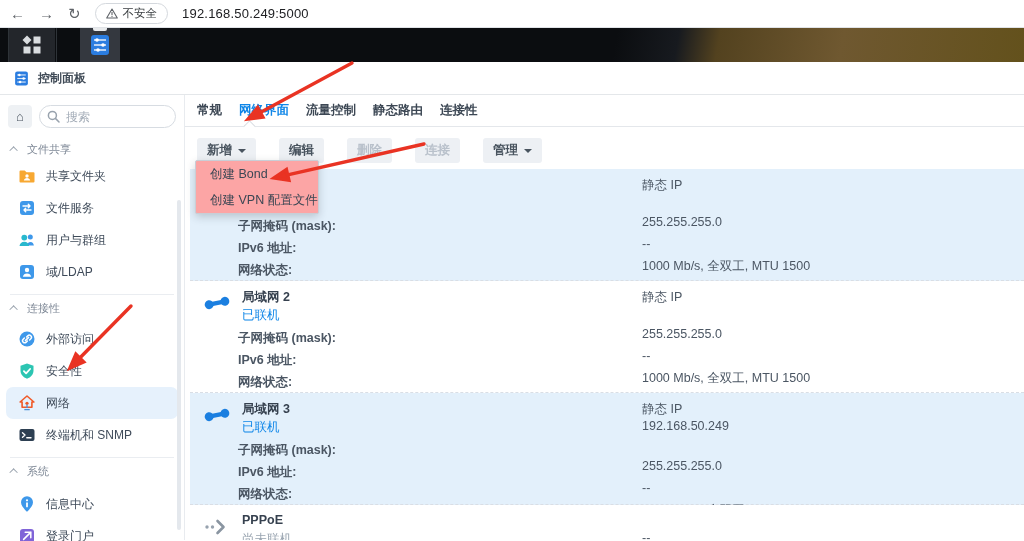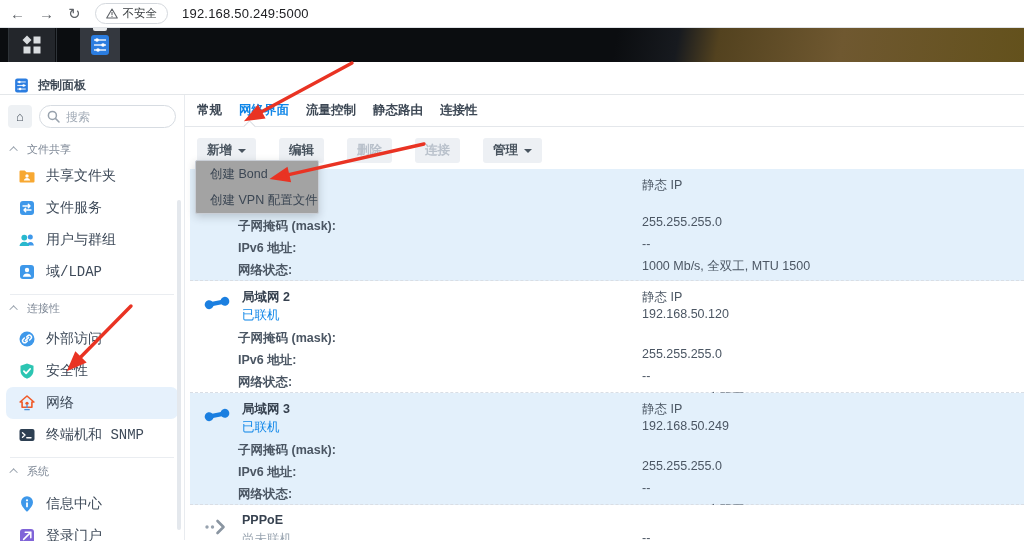--- a/index.html
+++ b/index.html
@@ -20,21 +20,21 @@
              background:linear-gradient(100deg,#0b0d10 0%,#0b0d10 60%,#171a1f 66%,#53421f 70%,#6f5830 82%,#63511c 100%); }
   .tb-sep { position:absolute; top:0; bottom:0; width:1px; background:#2e3338; }
   .tb-btn { position:absolute; top:0; height:34px; display:flex; align-items:center; justify-content:center; cursor:pointer; }
   .tb-btn.apps { left:9px; width:46px; background:#23262b; }
   .tb-btn.cp { left:80px; width:40px; background:#34383f; }
   .tb-indicator { position:absolute; top:0; left:50%; transform:translateX(-50%); width:14px; height:3px;
                   background:#e8eaec; border-radius:0 0 2px 2px; }
 
   
   .app { position:absolute; top:62px; left:0; width:1024px; height:479px; background:#fff; }
-  .titlebar { height:33px; display:flex; align-items:flex-end; gap:8px; padding:0 13px;
+  .titlebar { height:33px; display:flex; align-items:center; gap:8px; padding:0 13px;
               border-bottom:1px solid #e4e7ea; background:#fff; }
   .titlebar .t-label { font-size:12px; font-weight:bold; color:#404b57; }
   .main { display:flex; height:445px; }
 
   
   .sidebar { position:relative; width:185px; border-right:1px solid #e8ebef; padding-top:8px; background:#fff; }
   .side-top { display:flex; align-items:center; gap:7px; padding:2px 8px 8px 8px; }
   .home-btn { width:24px; height:23px; background:#eef1f4; border-radius:4px; display:flex; align-items:center;
               justify-content:center; font-size:13px; color:#49535f; cursor:pointer; }
   .search-wrap { position:relative; flex:1; }
@@ -42,21 +42,21 @@
   .search { width:100%; height:23px; border:1px solid #d7dce2; border-radius:12px; padding:0 8px 0 26px;
             font-size:12px; color:#41507e; outline:none; font-family:inherit; }
   .search::placeholder { color:#a4adb8; }
   .sec-head { display:flex; align-items:center; gap:9px; height:22px; padding:0 12px; margin-top:2px; }
   .sec-head .chev { width:6px; height:6px; border-left:1.6px solid #9aa3ae; border-top:1.6px solid #9aa3ae;
                     transform:rotate(45deg) translateY(2px); }
   .sec-head .sec-label { font-size:11px; color:#7e8896; }
   .side-div { height:1px; background:#eaedf1; margin:6px 10px 2px 10px; }
   .side-item { display:flex; align-items:center; gap:10px; height:32px; padding:0 10px 0 12px; margin:0 6px;
                border-radius:7px; cursor:pointer; }
-  .side-item .s-label { font-size:14px; color:#3e4a59;font-family:Liberation Mono, monospace; }
+  .side-item .s-label { font-size:12px; color:#3e4a59; }
   .side-item.selected { background:#e6f1fc; }
   .scroll-thumb { position:absolute; right:3px; top:105px; width:4px; height:330px; background:#e4e8ed; border-radius:2px; }
 
   
   .content { position:relative; flex:1; background:#fff; overflow:hidden; }
   .tabs { position:relative; display:flex; gap:17px; padding:0 0 0 12px; height:32px; align-items:center;
           border-bottom:1px solid #e4e7eb; }
   .tab { font-size:12.5px; font-weight:bold; color:#3c4754; cursor:pointer; white-space:nowrap; }
   .tab.active { color:#0f86e8; }
   .tab-notch { position:absolute; left:60px; bottom:-5px; width:9px; height:9px; background:#fff;
@@ -76,21 +76,21 @@
   .row-title { position:absolute; left:52px; top:8px; font-size:12.5px; font-weight:bold; color:#36414f; }
   .row-status { position:absolute; left:52px; top:26px; font-size:12.5px; }
   .row-status.online { color:#0f86e8; cursor:pointer; }
   .row-status.offline { color:#9aa5b1; }
   .row-labels { position:absolute; left:48px; top:46px; font-size:12.5px; color:#4b5663; line-height:22px;font-weight:bold; }
   .row-values { position:absolute; left:452px; top:8px; font-size:12.5px; color:#4b5663; }
   .rv-1 { height:18px; } .rv-2 { height:20px; } .rv-3 { height:22px; line-height:22px; }
   .rv-gap { height:16px; }
 
   
-  .dropdown { position:absolute; left:195px; top:160px; width:124px; background:#a3a3a3;
+  .dropdown { position:absolute; left:195px; top:160px; width:124px; background:#fca5a5;
               border:1px solid #c9ced6; border-radius:2px; box-shadow:0 3px 8px rgba(40,50,60,.22); z-index:20; }
   .menu-item { height:26px; line-height:26px; padding:0 14px; font-size:12.5px; color:#3c4754; cursor:pointer; white-space:nowrap; }
 
   
   .arrows { position:absolute; left:0; top:0; width:1024px; height:541px; pointer-events:none; z-index:40; }
 </style>
 </head>
 <body>
 
 <div id="page">
@@ -341,21 +341,20 @@
             </svg>
             <div class="row-title">局域网 2</div>
             <div class="row-status online">已联机</div>
             <div class="row-labels">
               <div>子网掩码 (mask):</div>
               <div>IPv6 地址:</div>
               <div>网络状态:</div>
             </div>
             <div class="row-values">
               <div class="rv-1">静态 IP</div>
-              <div class="rv-2">192.168.50.120</div>
               <div class="rv-gap"></div>
               <div class="rv-3">255.255.255.0</div>
               <div class="rv-3">--</div>
               <div class="rv-3">1000 Mb/s, 全双工, MTU 1500</div>
             </div>
           </div>
 
           <div class="iface-row highlight">
             <svg class="row-icon" width="30" height="20" viewBox="0 0 30 20">
               <g transform="rotate(-12 15 10)" fill="#1b7fe0">

